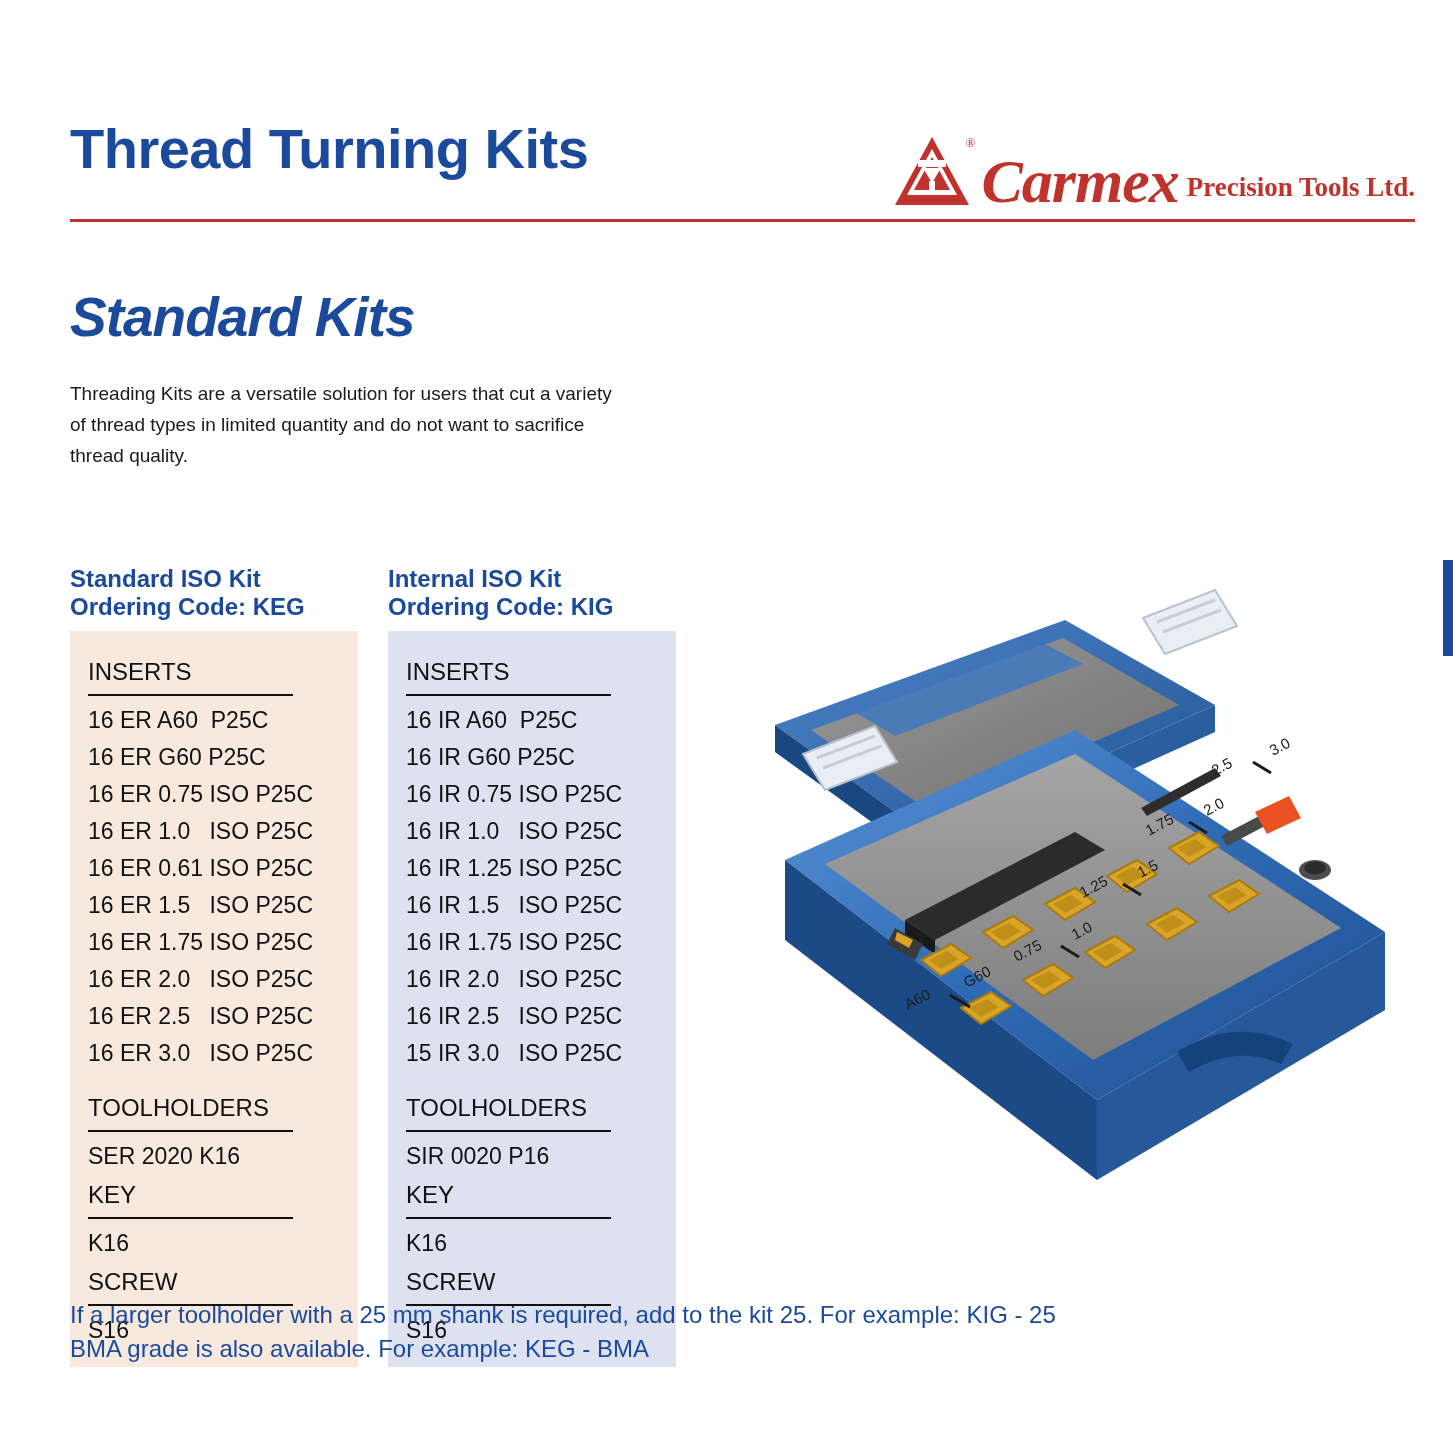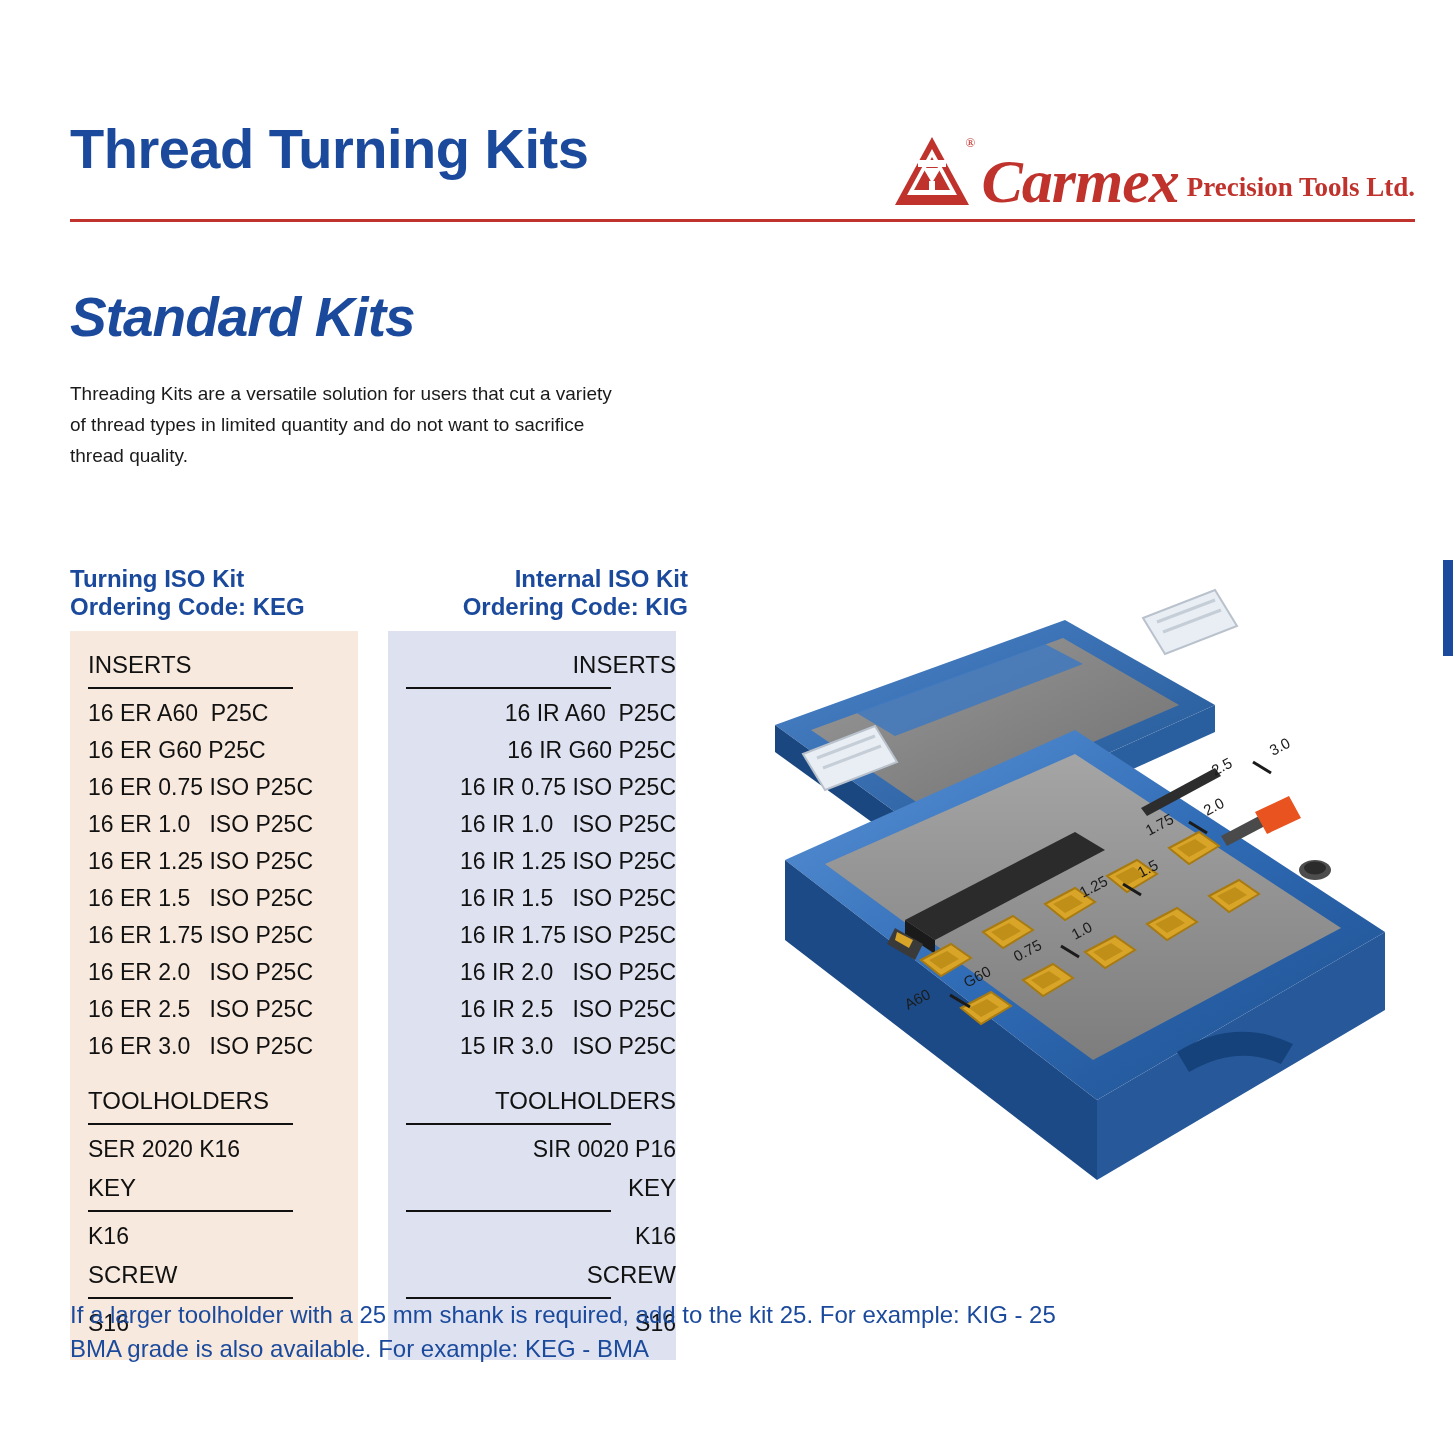--- a/index.html
+++ b/index.html
@@ -111,33 +111,33 @@
     color: #1a1a1a;
   }
 
   
   .kit {
     position: absolute;
     top: 565px;
     width: 300px;
   }
   .kit-ext { left: 70px; }
-  .kit-int { left: 388px; text-align: right; }
+  .kit-int { left: 388px; }
 
   .kit-heading {
     font-size: 24px;
     font-weight: bold;
     color: #1b4a9c;
     line-height: 28px;
     margin-bottom: 10px;
     white-space: nowrap;
   }
 
   .kit-body {
-    padding: 14px 0 18px 0;
+    padding: 21px 0 18px 0;
     width: 288px;
   }
   .kit-ext .kit-body { background: #f7e9de; }
   .kit-int .kit-body { background: #dde1f0; }
 
   .kit-group-label {
     font-size: 24px;
     color: #111;
     padding: 6px 0 4px 18px;
   }
@@ -211,32 +211,32 @@
     </div>
 
     <div class="header-rule"></div>
   </div>
 
   <div class="section-title">Standard Kits</div>
   <div class="intro">Threading Kits are a versatile solution for users that cut a variety of thread types in limited quantity and do not want to sacrifice thread quality.</div>
 
   <div class="kit kit-ext">
     <div class="kit-heading">
-      <div>Turning ISO Kit</div>
+      <div>Standard ISO Kit</div>
       <div>Ordering Code: KEG</div>
     </div>
     <div class="kit-body">
 
       <div class="kit-group-label">INSERTS</div>
       <div class="kit-rule"></div>
       <div class="kit-line">16 ER A60  P25C</div>
       <div class="kit-line">16 ER G60 P25C</div>
       <div class="kit-line">16 ER 0.75 ISO P25C</div>
       <div class="kit-line">16 ER 1.0   ISO P25C</div>
-      <div class="kit-line">16 ER 1.25 ISO P25C</div>
+      <div class="kit-line">16 ER 0.61 ISO P25C</div>
       <div class="kit-line">16 ER 1.5   ISO P25C</div>
       <div class="kit-line">16 ER 1.75 ISO P25C</div>
       <div class="kit-line">16 ER 2.0   ISO P25C</div>
       <div class="kit-line">16 ER 2.5   ISO P25C</div>
       <div class="kit-line">16 ER 3.0   ISO P25C</div>
 
       <div class="kit-spacer"></div>
 
       <div class="kit-group-label">TOOLHOLDERS</div>
       <div class="kit-rule"></div>

